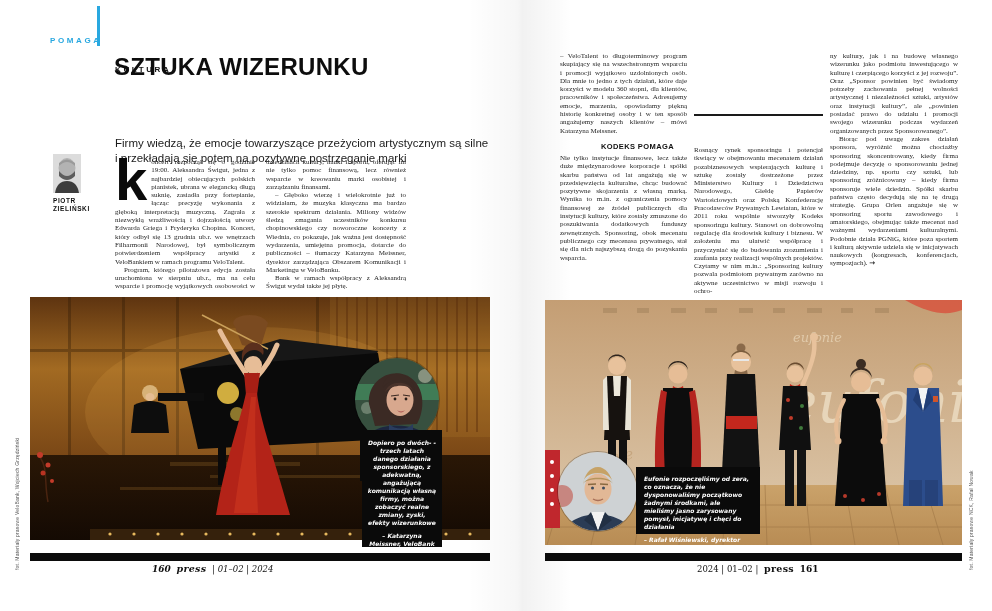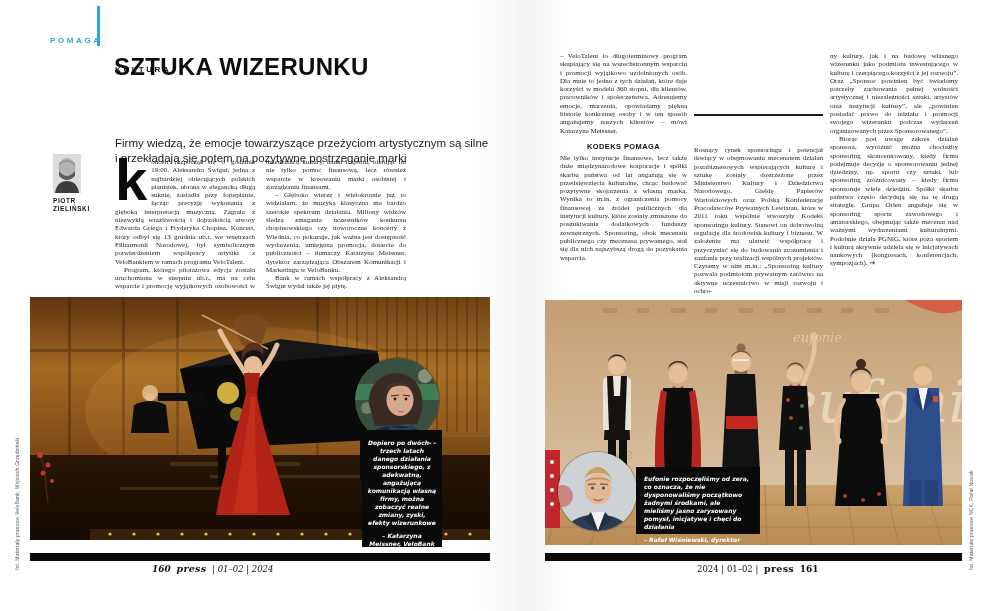--- a/index.html
+++ b/index.html
@@ -16,21 +16,21 @@
   .subtitle{font:400 11.5px/14.5px "Liberation Sans",sans-serif;color:#1b1b1b;}
   .author-photo{width:28px;height:39px;overflow:hidden;background:#d9d9d9;}
   .author-name{font:700 6.5px/8px "Liberation Sans",sans-serif;letter-spacing:.6px;color:#111;}
   .bodytext{font:400 7px/8.3px "Liberation Serif","DejaVu Serif",serif;color:#1e1e1e;
             text-align:justify;overflow:hidden;}
   .bodytext p{margin:0;}
   .bodytext p + p{text-indent:9px;}
   .cols2{column-count:2;column-gap:11px;}
   .dropcap{float:left;font:900 58px/42px "Liberation Sans",sans-serif;color:#0a0a0a;margin:1px 4px 0 0;}
   .subhead{display:block;font:700 7.5px/9px "Liberation Sans",sans-serif;letter-spacing:.4px;
-           color:#101010;margin:7px 0 3px;text-align:center;}
+           color:#101010;margin:7px 13px 3px;text-align:right;}
   .pullquote{font:800 9.5px/11.5px "Liberation Sans",sans-serif;letter-spacing:-.1px;color:#0e0e0e;}
   .rule{height:1.5px;background:#1a1a1a;}
   .photo{overflow:hidden;}
   .photo svg{display:block;}
   .circle-inset{border-radius:50%;overflow:hidden;box-shadow:0 0 0 1px rgba(0,0,0,.25);}
   .caption{background:#0a0a0a;color:#ffffff;font:italic 700 6px/8px "DejaVu Sans",sans-serif;
            box-sizing:border-box;}
   .caption-left{text-align:center;padding:9px 5px;}
   .caption-right{text-align:left;padding:8px 8px;}
   .caption .attr{display:block;margin-top:5px;font-style:italic;}

